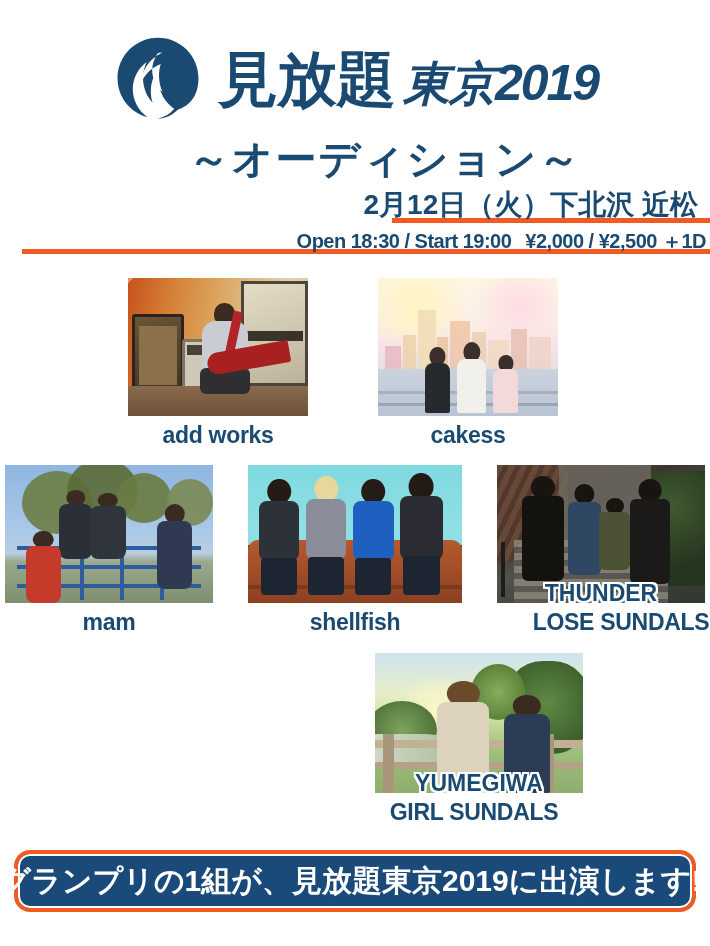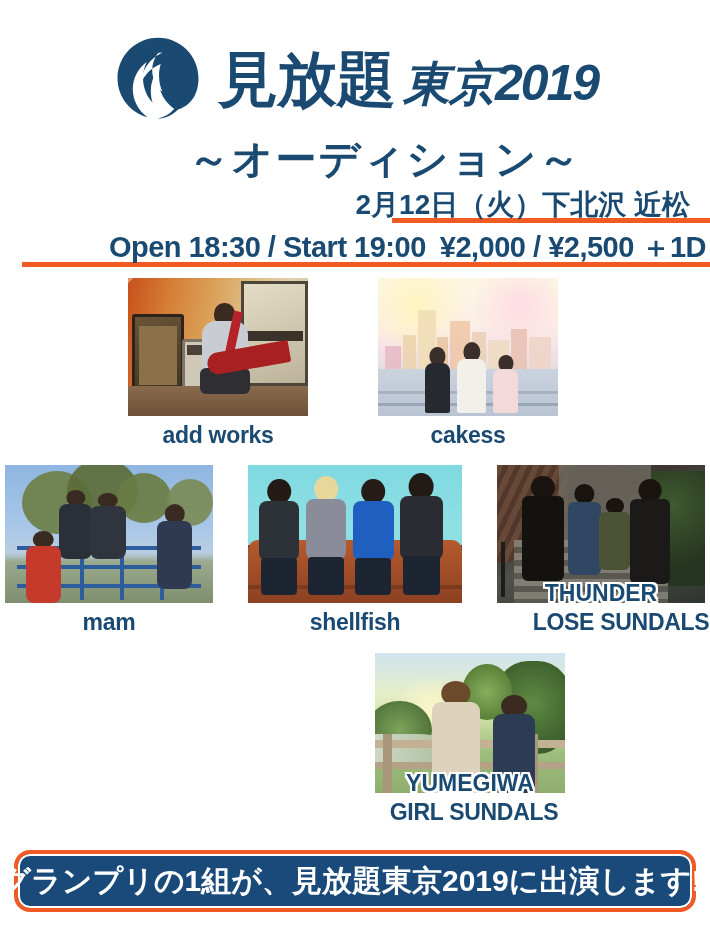--- a/index.html
+++ b/index.html
@@ -22,27 +22,27 @@
   .title-main .year{font-size:50px;font-style:italic;font-weight:bold;letter-spacing:-2px;}
   .title-sub{
     text-align:center;font-size:41px;font-weight:bold;color:#1a4a72;
     letter-spacing:2px;margin-top:6px;white-space:nowrap;
     padding-left:60px;
   }
 
   
   .info{position:absolute;left:0;top:186px;width:710px;}
   .info-line{position:relative;text-align:right;white-space:nowrap;}
-  .info-line-1{padding-right:20px;}
+  .info-line-1{padding-right:12px;}
   .info-line-2{padding-right:4px;margin-top:4px;}
   .info-text{
     font-size:28px;font-weight:bold;color:#1a4a72;letter-spacing:0px;
     display:inline-block;position:relative;z-index:2;
   }
-  .info-text.l2{font-size:29px;letter-spacing:-0.5px;}
+  .info-text.l2{font-size:20px;letter-spacing:-0.5px;}
   .ul{position:absolute;height:5px;background:#f15a22;z-index:1;}
   .ul-1{right:0;bottom:1px;width:318px;}
   .ul-2{right:0;bottom:1px;width:688px;}
   .gap-sm{display:inline-block;width:14px;}
 
   
   .act{position:absolute;}
   .photo{position:relative;overflow:hidden;background:#cfd6dd;}
   .photo .scene{position:absolute;inset:0;}
   .caption{
@@ -404,21 +404,21 @@
             <div class="t"></div>
           </div>
       </div>
       <div class="overlay-name">THUNDER</div>
     </div>
     <div class="caption">LOSE SUNDALS</div>
   </div>
 
 
   <div class="act" style="left:375px;top:653px;width:198px;">
-    <div class="photo" style="width:190px;height:140px;">
+    <div class="photo" style="width:208px;height:140px;">
       <div class="scene s-yumegiwa">
         <div class="sun"></div>
           <div class="bush-r"></div>
           <div class="tree-c"></div>
           <div class="bush-l"></div>
         <div class="river"></div>
         <div class="rail-a"></div>
           <div class="rail-b"></div>
         <div class="post post1"></div>
           <div class="post post2"></div>

